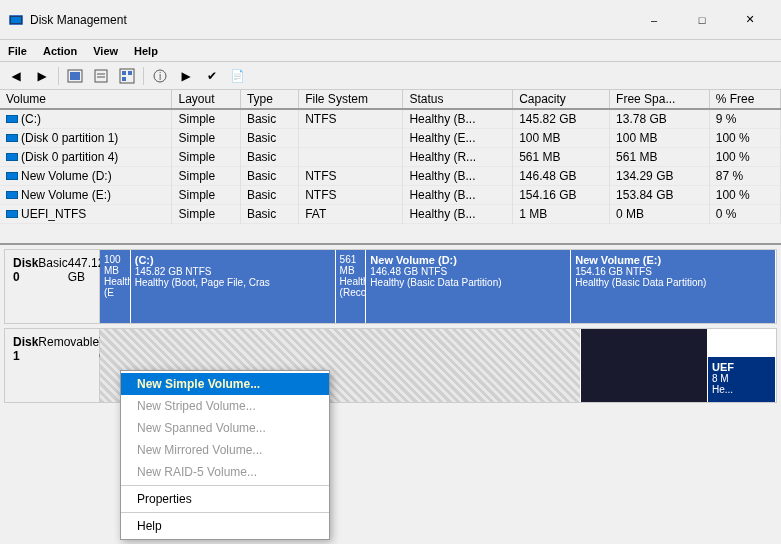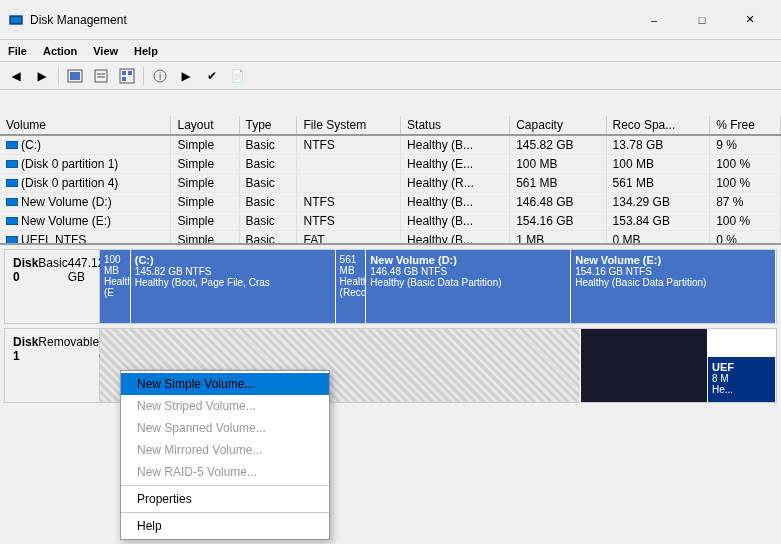--- a/index.html
+++ b/index.html
@@ -104,21 +104,20 @@
     .table-area {
       flex: 1;
       overflow-y: auto;
       border-bottom: 2px solid #999;
     }
 
     table {
       width: 100%;
       border-collapse: collapse;
       font-size: 12px;
-      margin-top: 26px;
     }
     thead th {
       background: #f0f0f0;
       border-right: 1px solid #ccc;
       border-bottom: 2px solid #999;
       padding: 2px 6px;
       text-align: left;
       font-weight: normal;
       white-space: nowrap;
       position: sticky;
@@ -215,21 +214,22 @@
       padding: 2px 0;
     }
     .context-menu-item {
       padding: 4px 16px;
       cursor: pointer;
       font-size: 12px;
       white-space: nowrap;
     }
     .context-menu-item.highlighted {
       background: #0078d7;
-      color: #000000;
+      color: #fef9c3;
+      font-weight: bold;
     }
     .context-menu-item.disabled {
       color: #999;
       cursor: default;
     }
     .context-menu-sep {
       height: 1px;
       background: #ccc;
       margin: 2px 0;
     }
@@ -302,21 +302,21 @@
   <div class="table-area" style="height: 155px; flex: none;">
     <table>
       <thead>
         <tr>
           <th>Volume</th>
           <th>Layout</th>
           <th>Type</th>
           <th>File System</th>
           <th>Status</th>
           <th>Capacity</th>
-          <th>Reco Spa...</th>
+          <th>Free Spa...</th>
           <th>% Free</th>
         </tr>
       </thead>
       <tbody id="table-body">
       <tr>
       <td><span class="drive-icon"><span class="disk-icon-blue"></span>(C:)</span></td>
       <td>Simple</td>
       <td>Basic</td>
       <td>NTFS</td>
       <td>Healthy (B...</td>

